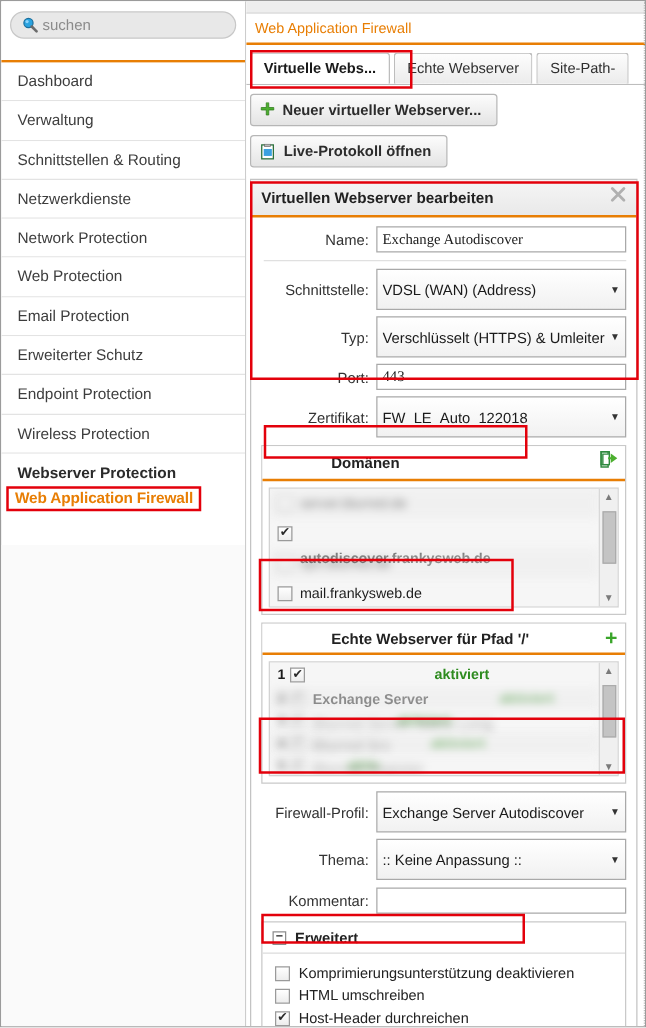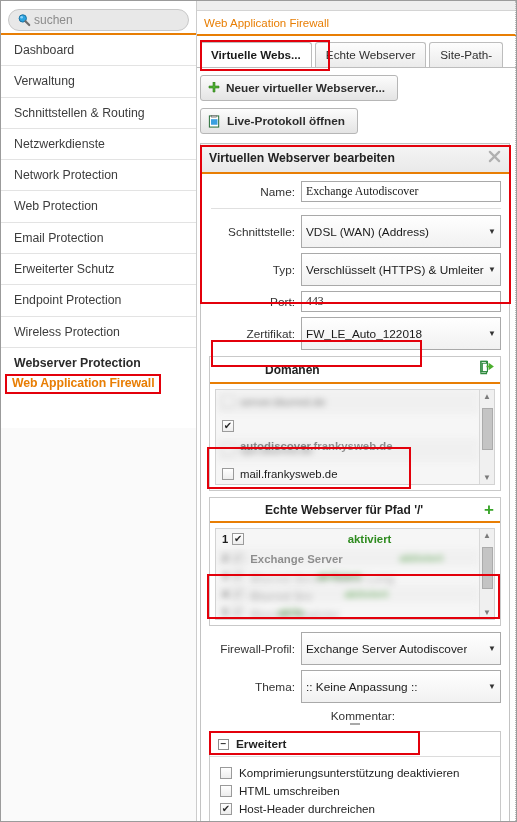--- a/index.html
+++ b/index.html
@@ -23,21 +23,21 @@
   #sidebar {
     width: 196px;
     min-width: 196px;
     height: 100%;
     background: #ffffff;
     border-right: 1px solid #cccccc;
     display: flex;
     flex-direction: column;
   }
   .search-wrap {
-    padding: 8px 7px 2px 7px;
+    padding: 8px 7px 17px 7px;
     background: #fff;
     border-bottom: 2px solid #e87e04;
   }
   .search-box {
     display: flex; align-items: center;
     height: 22px;
     background: #e8e8e8;
     border: 1px solid #c8c8c8;
     border-radius: 11px;
     padding: 0 8px;
@@ -551,21 +551,21 @@
           </div>
 
           <div class="frow">
             <div class="lab">Thema:</div>
             <div class="fsel">
               <span class="selv">:: Keine Anpassung ::</span>
               <span class="caret">▼</span>
             </div>
           </div>
 
-          <div class="frow" style="margin-top:6px;flex-direction:column;">
+          <div class="frow" style="margin-top:6px;">
             <div class="lab">Kommentar:</div>
             <div class="fin"></div>
           </div>
 
           <div class="adv">
             <div class="adv-head">
               <span class="adv-toggle">−</span>
               <span>Erweitert</span>
             </div>
             <div class="adv-body">

